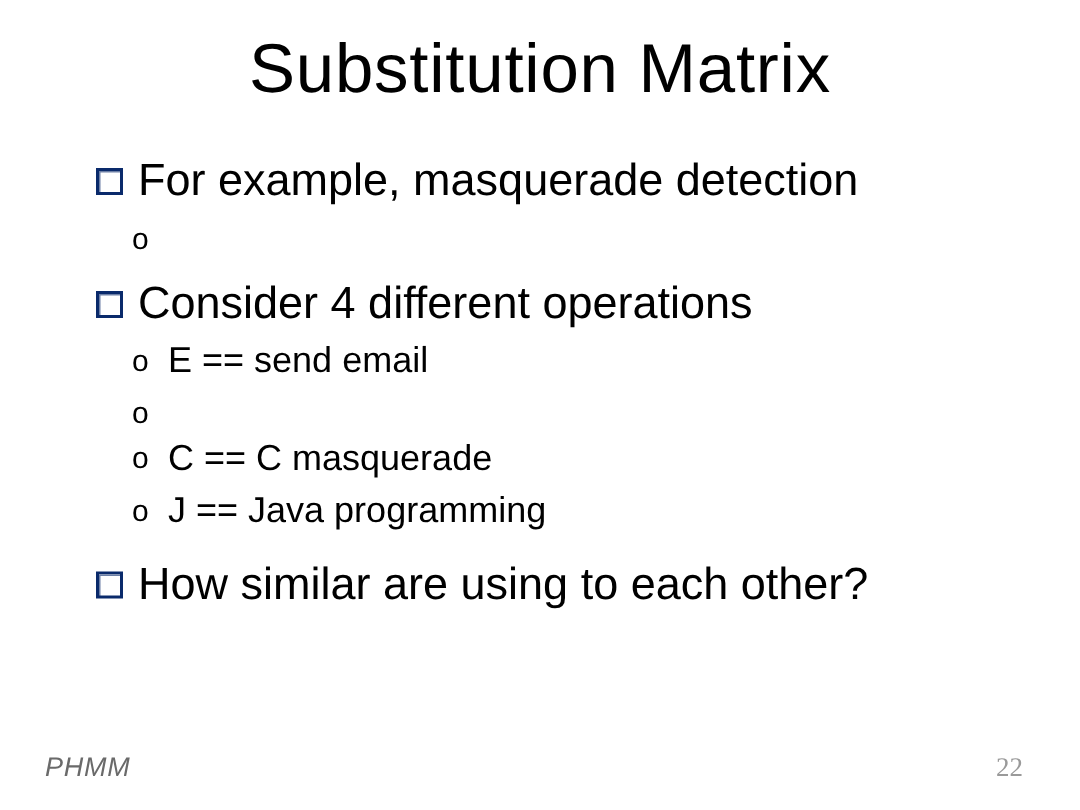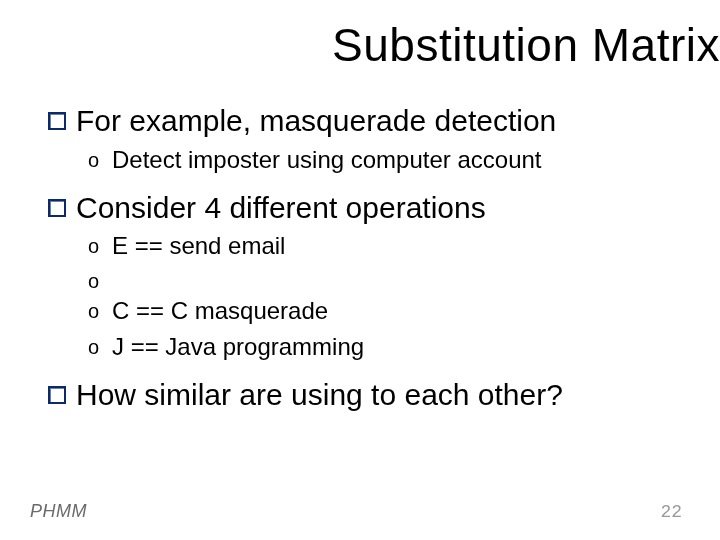--- a/index.html
+++ b/index.html
@@ -16,36 +16,37 @@
     position: relative;
     width: 720px;
     height: 540px;
     box-sizing: border-box;
   }
   .title {
     position: absolute;
     top: 18px;
     left: 0;
     width: 720px;
-    text-align: right;
+    text-align: center;
     font-size: 46px;
     font-weight: 400;
     letter-spacing: 0.5px;
   }
   .content {
     position: absolute;
     top: 98px;
     left: 48px;
     right: 40px;
   }
   .line {
     display: flex;
     align-items: flex-start;
     margin-top: 4px;
     margin-bottom: 2px;
+    margin-left: 16px;
   }
   .bullet-box {
     width: 14px;
     height: 14px;
     border: 2px solid #0a2a6b;
     background: #ffffff;
     flex: 0 0 auto;
     margin-top: 10px;
     margin-right: 10px;
     box-shadow: inset 1px 1px 0 rgba(10,42,107,0.6);
@@ -83,41 +84,40 @@
     color: #6a6a6a;
     letter-spacing: 0.5px;
     font-style: italic;
   }
   .footer-right {
     position: absolute;
     right: 38px;
     bottom: 18px;
     font-size: 18px;
     color: #9a9a9a;
-    font-family: Liberation Mono, monospace;
+    font-family: Liberation Serif, serif;
     margin-top: 42px;
   }
 </style>
 </head>
 <body>
 
 <div class="slide">
 
   <div class="title">Substitution Matrix</div>
 
   <div class="content">
 
     <div class="group">
       <div class="line">
         <span class="bullet-box"></span>
         <span class="level1">For example, masquerade detection</span>
       </div>
       <div class="line sub">
         <span class="bullet-o">o</span>
-        <span class="level2">Detect imposter using computer account</span>
       </div>
     </div>
 
     <div class="group">
       <div class="line">
         <span class="bullet-box"></span>
         <span class="level1">Consider 4 different operations</span>
       </div>
       <div class="line sub">
         <span class="bullet-o">o</span>

